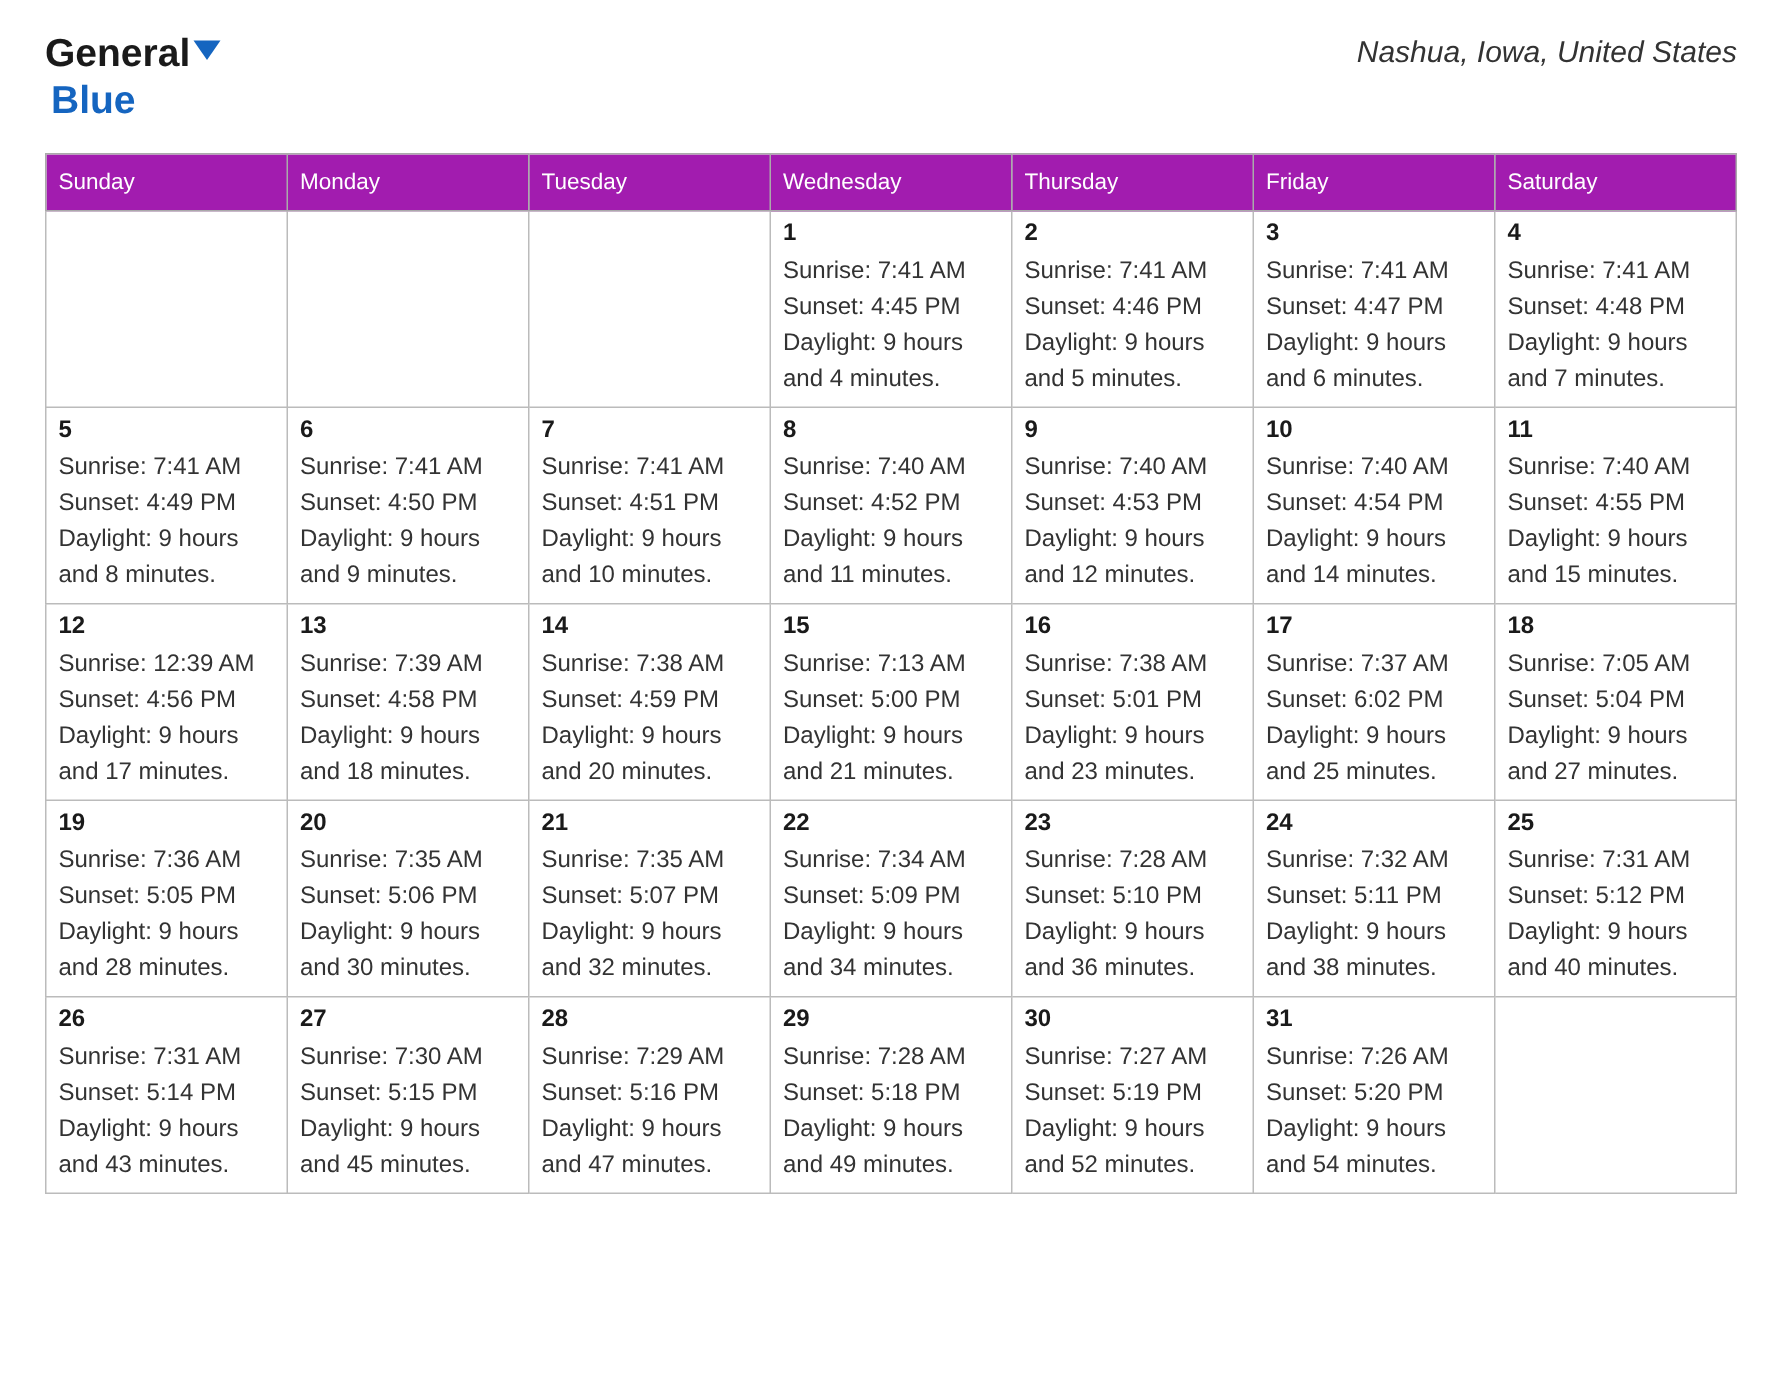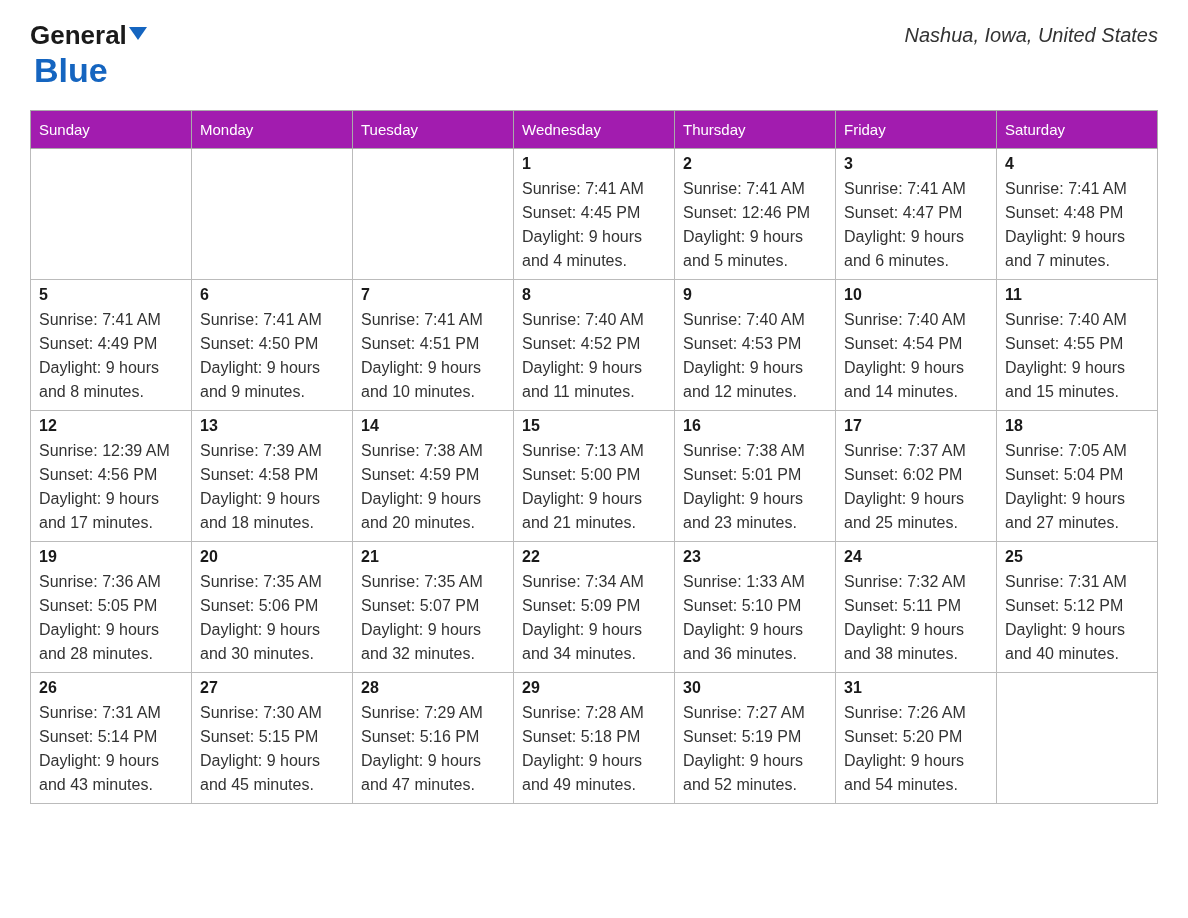--- a/index.html
+++ b/index.html
@@ -72,21 +72,21 @@
       align-items: flex-start;
     }
     .logo-line1 {
       font-size: 26px;
       font-weight: bold;
       color: #1a1a1a;
       display: flex;
       align-items: center;
     }
     .logo-line2 {
-      font-size: 34px;
+      font-size: 26px;
       font-weight: bold;
       color: #1565c0;
       margin-left: 4px;
       align-self: flex-start;
     }
     .logo-top {
       display: flex;
       align-items: center;
     }
     .logo-arrow {
@@ -138,21 +138,21 @@
         <td class="empty-cell"></td>
         <td>
           <div class="day-number">1</div>
           <div class="day-info">Sunrise: 7:41 AM
 Sunset: 4:45 PM
 Daylight: 9 hours and 4 minutes.</div>
         </td>
         <td>
           <div class="day-number">2</div>
           <div class="day-info">Sunrise: 7:41 AM
-Sunset: 12:46 PM
+Sunset: 4:46 PM
 Daylight: 9 hours and 5 minutes.</div>
         </td>
         <td>
           <div class="day-number">3</div>
           <div class="day-info">Sunrise: 7:41 AM
 Sunset: 4:47 PM
 Daylight: 9 hours and 6 minutes.</div>
         </td>
         <td>
           <div class="day-number">4</div>
@@ -269,21 +269,21 @@
 Daylight: 9 hours and 32 minutes.</div>
         </td>
         <td>
           <div class="day-number">22</div>
           <div class="day-info">Sunrise: 7:34 AM
 Sunset: 5:09 PM
 Daylight: 9 hours and 34 minutes.</div>
         </td>
         <td>
           <div class="day-number">23</div>
-          <div class="day-info">Sunrise: 1:33 AM
+          <div class="day-info">Sunrise: 7:28 AM
 Sunset: 5:10 PM
 Daylight: 9 hours and 36 minutes.</div>
         </td>
         <td>
           <div class="day-number">24</div>
           <div class="day-info">Sunrise: 7:32 AM
 Sunset: 5:11 PM
 Daylight: 9 hours and 38 minutes.</div>
         </td>
         <td>

